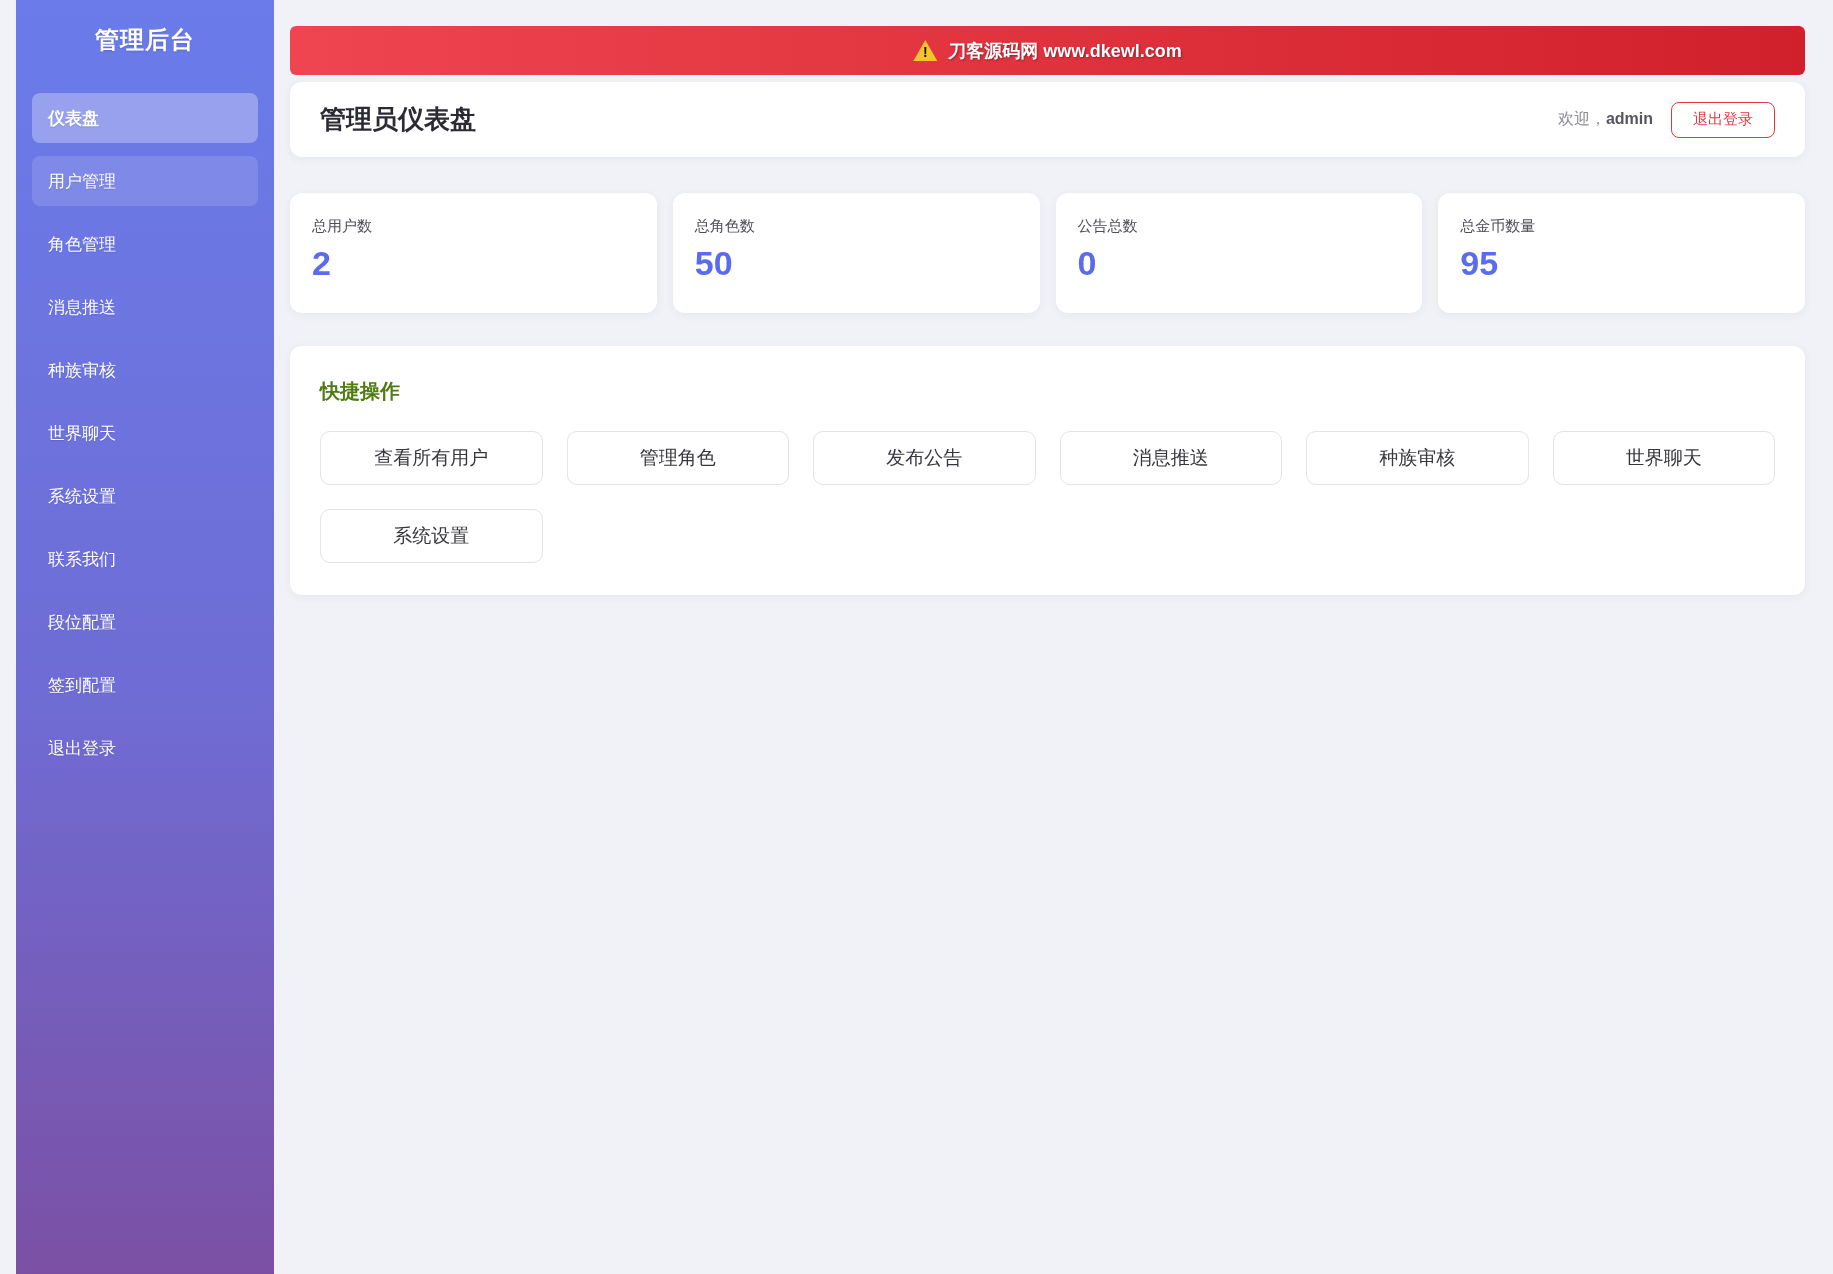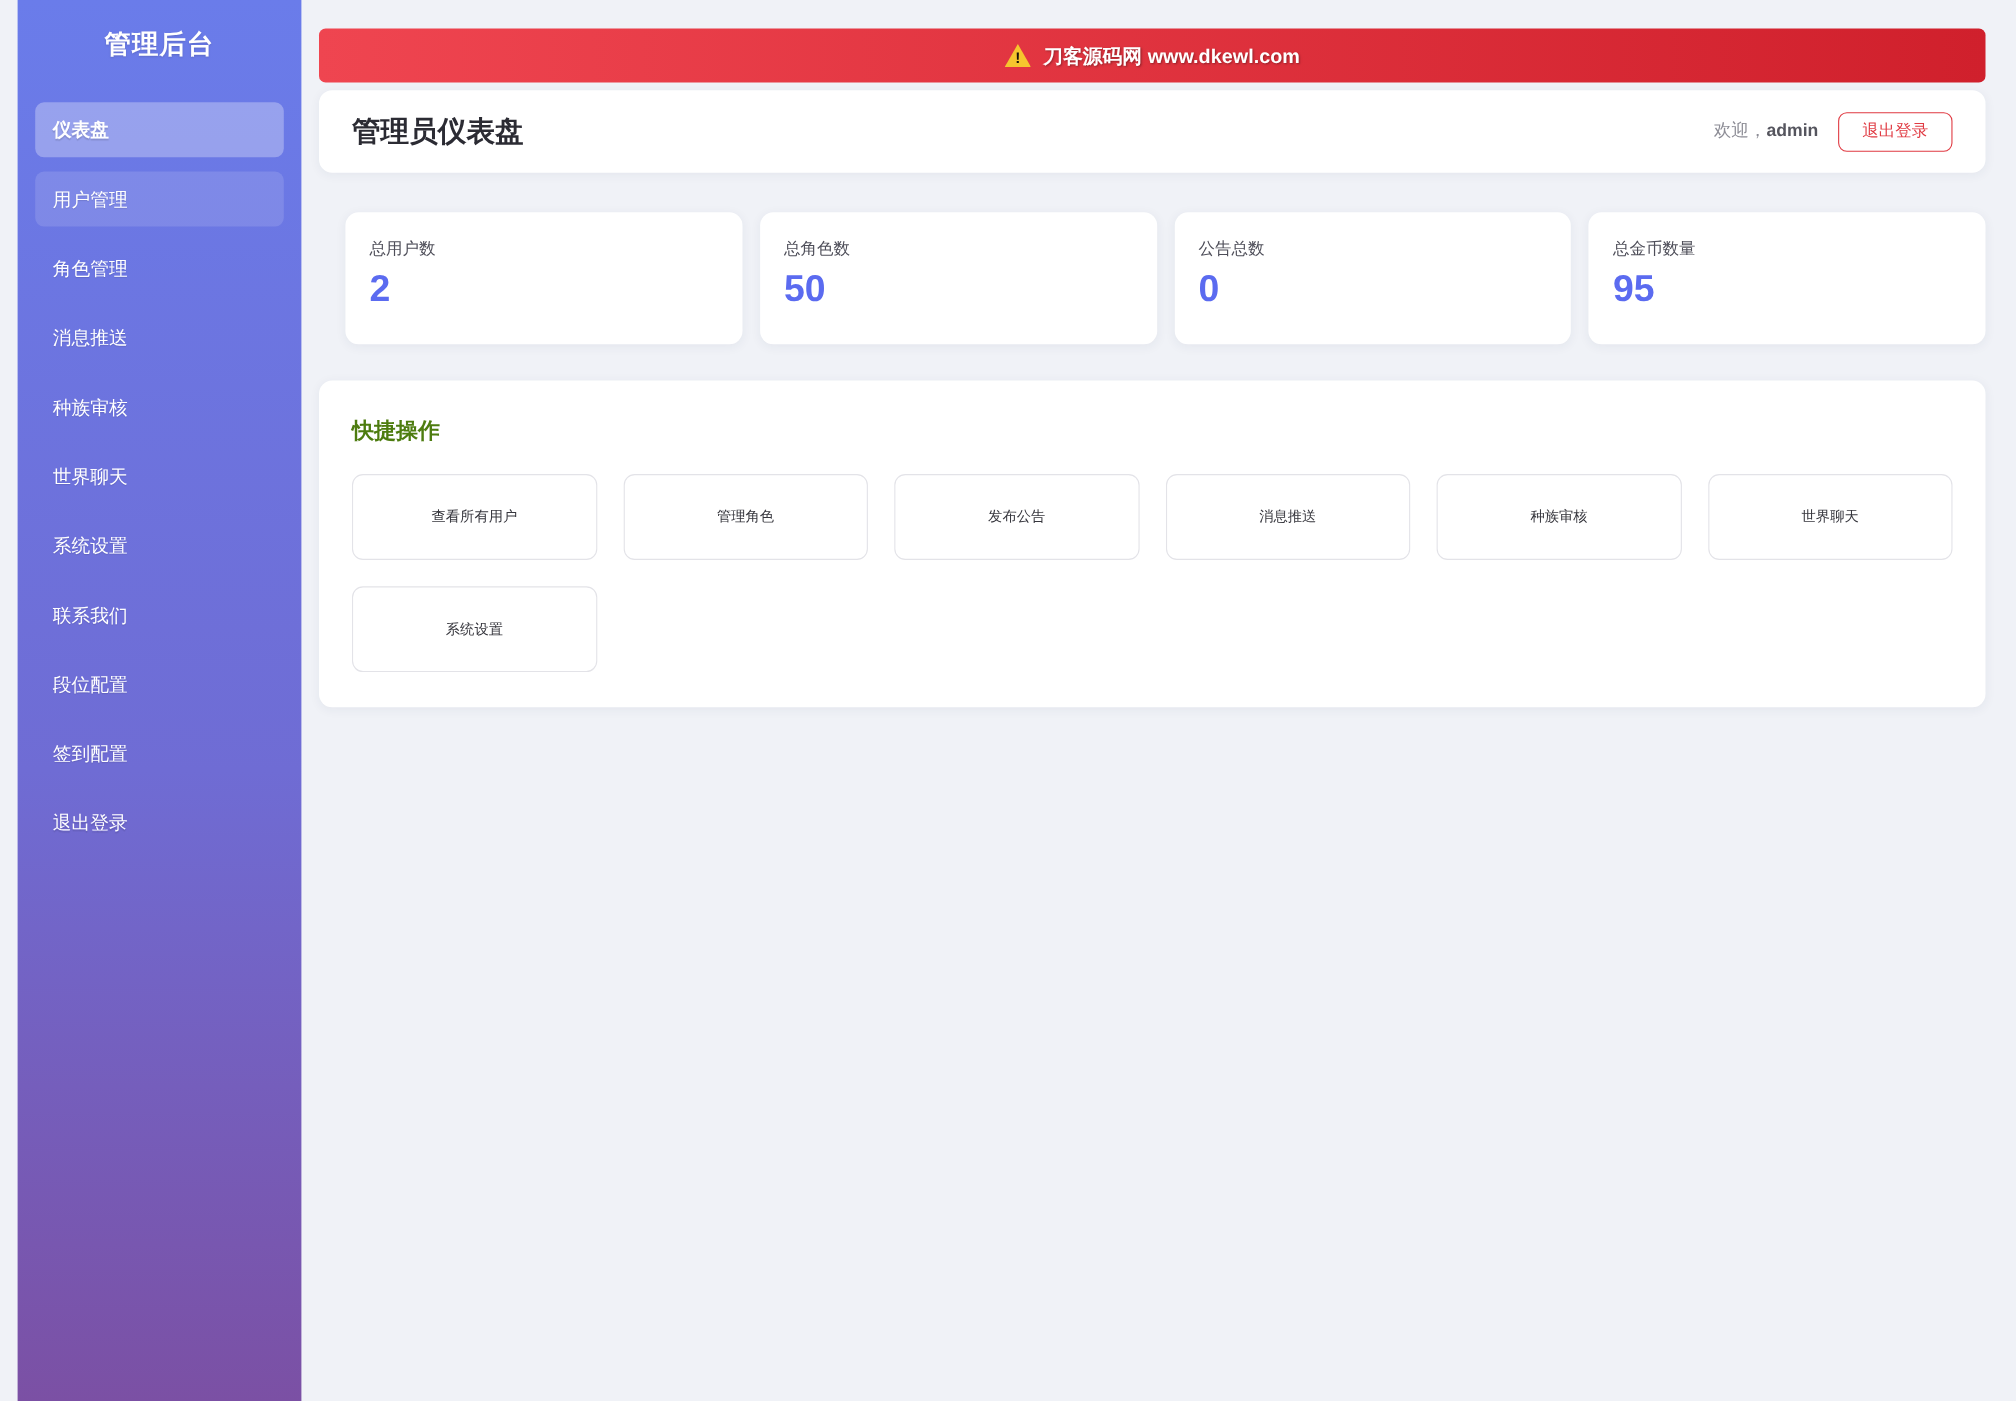--- a/index.html
+++ b/index.html
@@ -118,21 +118,20 @@
     font-size: 15px;
     font-family: inherit;
     cursor: pointer;
   }
 
   .stats-row {
     display: grid;
     grid-template-columns: repeat(4, 1fr);
     gap: 16px;
     margin-bottom: 33px;
-    margin-left: 24px;
   }
   .stat-card {
     height: 120px;
     padding: 24px 22px;
   }
   .stat-label { font-size: 15px; color: #4e4e59; }
   .stat-value {
     margin-top: 9px;
     font-size: 34px;
     font-weight: 700;
@@ -146,25 +145,25 @@
     font-weight: 700;
     color: #4d7c0f;
     margin-bottom: 26px;
   }
   .quick-grid {
     display: grid;
     grid-template-columns: repeat(6, 1fr);
     gap: 24px;
   }
   .quick-btn {
-    height: 78px;
+    height: 54px;
     background: #ffffff;
     border: 1px solid #e3e3e8;
     border-radius: 10px;
-    font-size: 13px;
+    font-size: 19px;
     color: #36363d;
     font-family: inherit;
     cursor: pointer;
     display: flex;
     align-items: center;
     justify-content: center;
   }
 </style>
 </head>
 <body>

